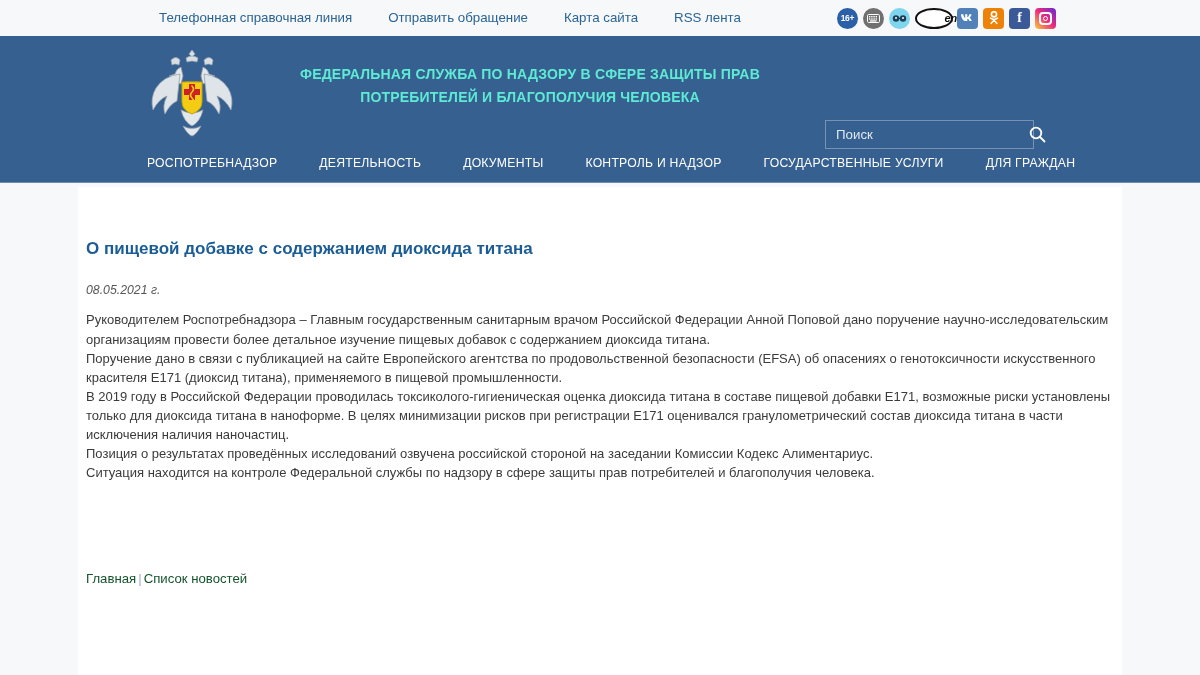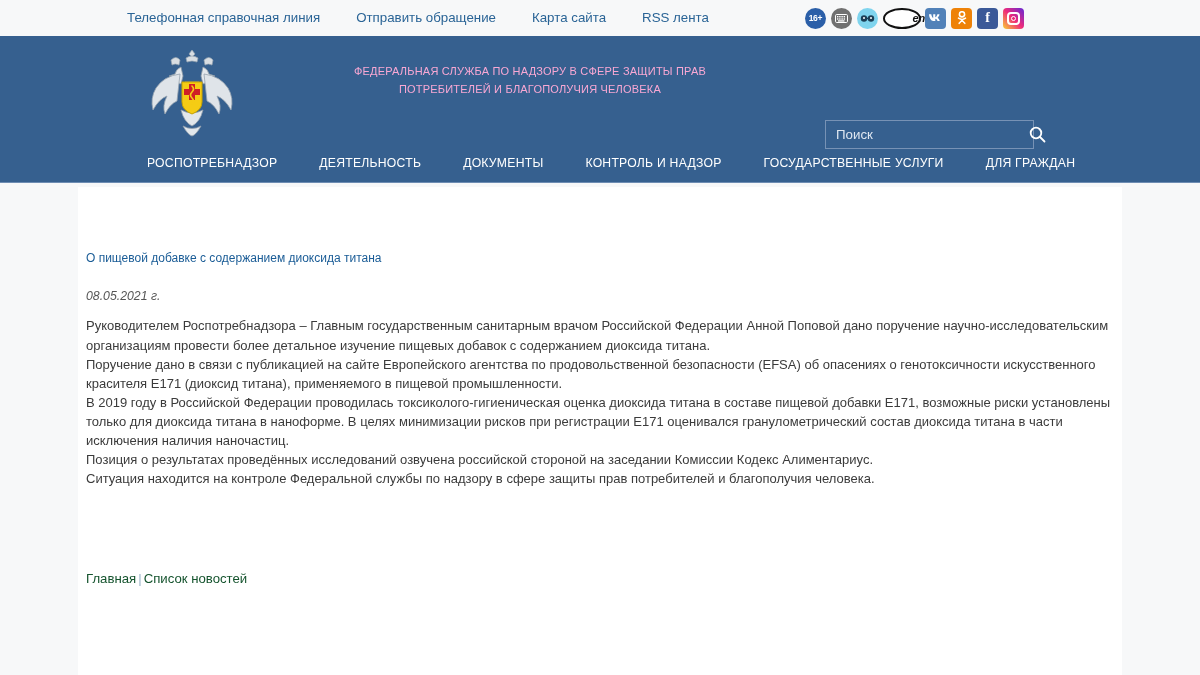--- a/index.html
+++ b/index.html
@@ -12,20 +12,21 @@
     font-family: "Liberation Sans", "DejaVu Sans", sans-serif;
   }
 
   
   .topbar {
     height: 36px;
     background: #f7f8f9;
     display: flex;
     align-items: center;
     position: relative;
+    margin-left: 32px;
   }
   .topbar-links {
     display: flex;
     align-items: center;
     margin-left: 127px;
     gap: 0px;
   }
   .topbar-link {
     color: #2a6496;
     font-size: 13.3px;
@@ -94,23 +95,23 @@
   .logo {
     position: absolute;
     left: 147px; top: 10px;
     width: 90px; height: 95px;
   }
   .org-title {
     position: absolute;
     left: 262px; top: 27px;
     width: 536px;
     text-align: center;
-    color: #f9a8d4;
-    font-size: 11px;
-    font-weight: normal;
+    color: #5eead4;
+    font-size: 14px;
+    font-weight: bold;
     line-height: 1.62;
     letter-spacing: 0.2px;
   }
   .search-box {
     position: absolute;
     left: 825px; top: 84px;
     width: 209px; height: 29px;
     border: 1px solid #7792b5;
     background: #36608F;
     display: flex; align-items: center;
@@ -163,23 +164,23 @@
     width: 1044px;
     margin: 0 auto;
     background: #ffffff;
     height: 488px;
     padding: 48px 0 0 0;
     position: relative;
   }
   .article { padding: 0 8px 0 8px; }
   .article-title {
     color: #1a5c96;
-    font-size: 12px;
-    font-weight: normal;
-    margin: 16px 0 24px 0;
+    font-size: 17px;
+    font-weight: bold;
+    margin: 4px 0 24px 0;
     line-height: 1.2;
   }
   .article-date {
     color: #555555;
     font-size: 12.3px;
     font-style: italic;
     margin: 0 0 13px 0;
   }
   .article-body p {
     color: #3b3b3b;

